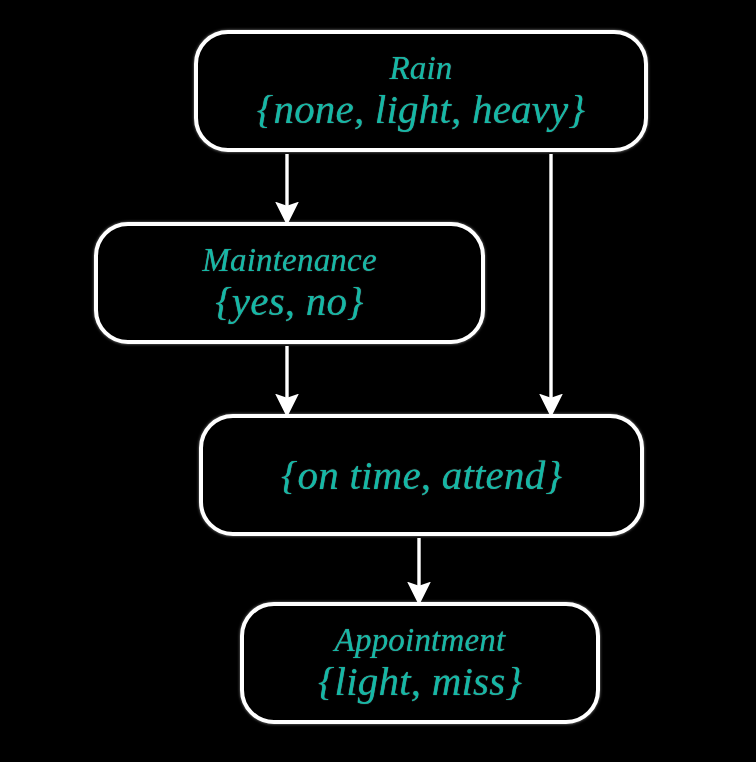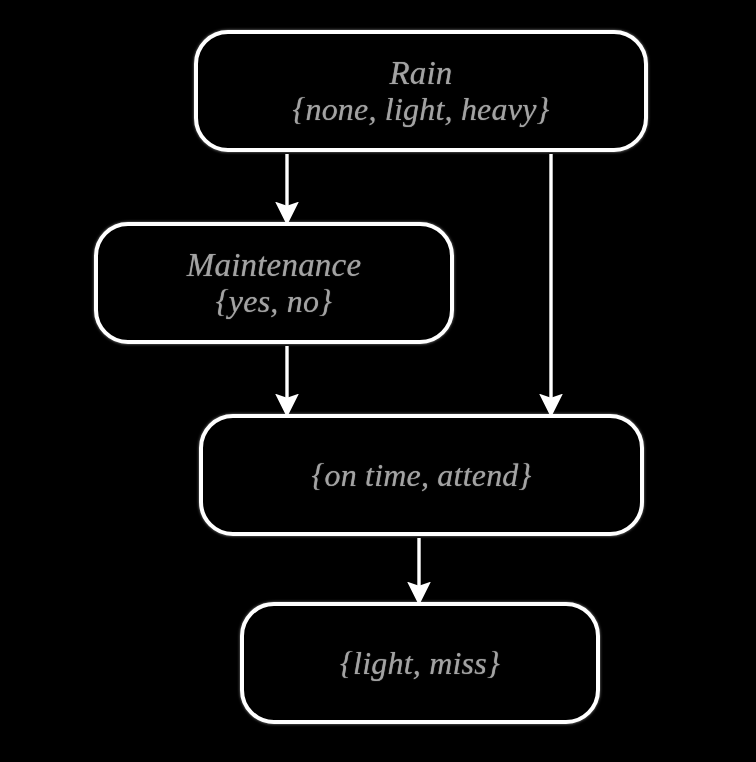--- a/index.html
+++ b/index.html
@@ -22,30 +22,30 @@
     border: 4px solid #ffffff;
     border-radius: 34px;
     display: flex;
     flex-direction: column;
     align-items: center;
     justify-content: center;
     box-shadow: 0 0 3px rgba(255,255,255,0.55);
   }
   .node-title,
   .node-states {
-    color: #a3a3a3;
+    color: #14b8a6;
     font-style: italic;
     text-align: center;
     line-height: 1.08;
     white-space: nowrap;
     letter-spacing: 0.2px;
     text-shadow: 0 0 1px rgba(255,255,255,0.5);
   }
   .node-title { font-size: 33px; }
-  .node-states { font-size: 32px; margin-top: 0; }
+  .node-states { font-size: 41px; margin-top: 0; }
 
   .edge-layer {
     position: absolute;
     left: 0; top: 0;
     width: 756px;
     height: 762px;
     pointer-events: none;
   }
 </style>
 </head>
@@ -65,26 +65,27 @@
         <line x1="287" y1="346" x2="287" y2="412" stroke="#ffffff" stroke-width="3.4" marker-end="url(#arrowhead)"></line>
         <line x1="419" y1="538" x2="419" y2="600" stroke="#ffffff" stroke-width="3.4" marker-end="url(#arrowhead)"></line>
       </g>
   </svg>
 
   <div class="node" style="left:194px; top:30px; width:454px; height:122px;">
     <div class="node-title">Rain</div>
     <div class="node-states">{none, light, heavy}</div>
   </div>
 
-  <div class="node" style="left:94px; top:222px; width:360px; height:122px;">
+  <div class="node" style="left:94px; top:222px; width:391px; height:122px;">
     <div class="node-title">Maintenance</div>
     <div class="node-states">{yes, no}</div>
   </div>
 
   <div class="node" style="left:199px; top:414px; width:445px; height:122px;">
     <div class="node-states">{on time, attend}</div>
   </div>
 
   <div class="node" style="left:240px; top:602px; width:360px; height:122px;">
+    <div class="node-title">Appointment</div>
     <div class="node-states">{light, miss}</div>
   </div>
 
 </div>
 
 </body></html>

